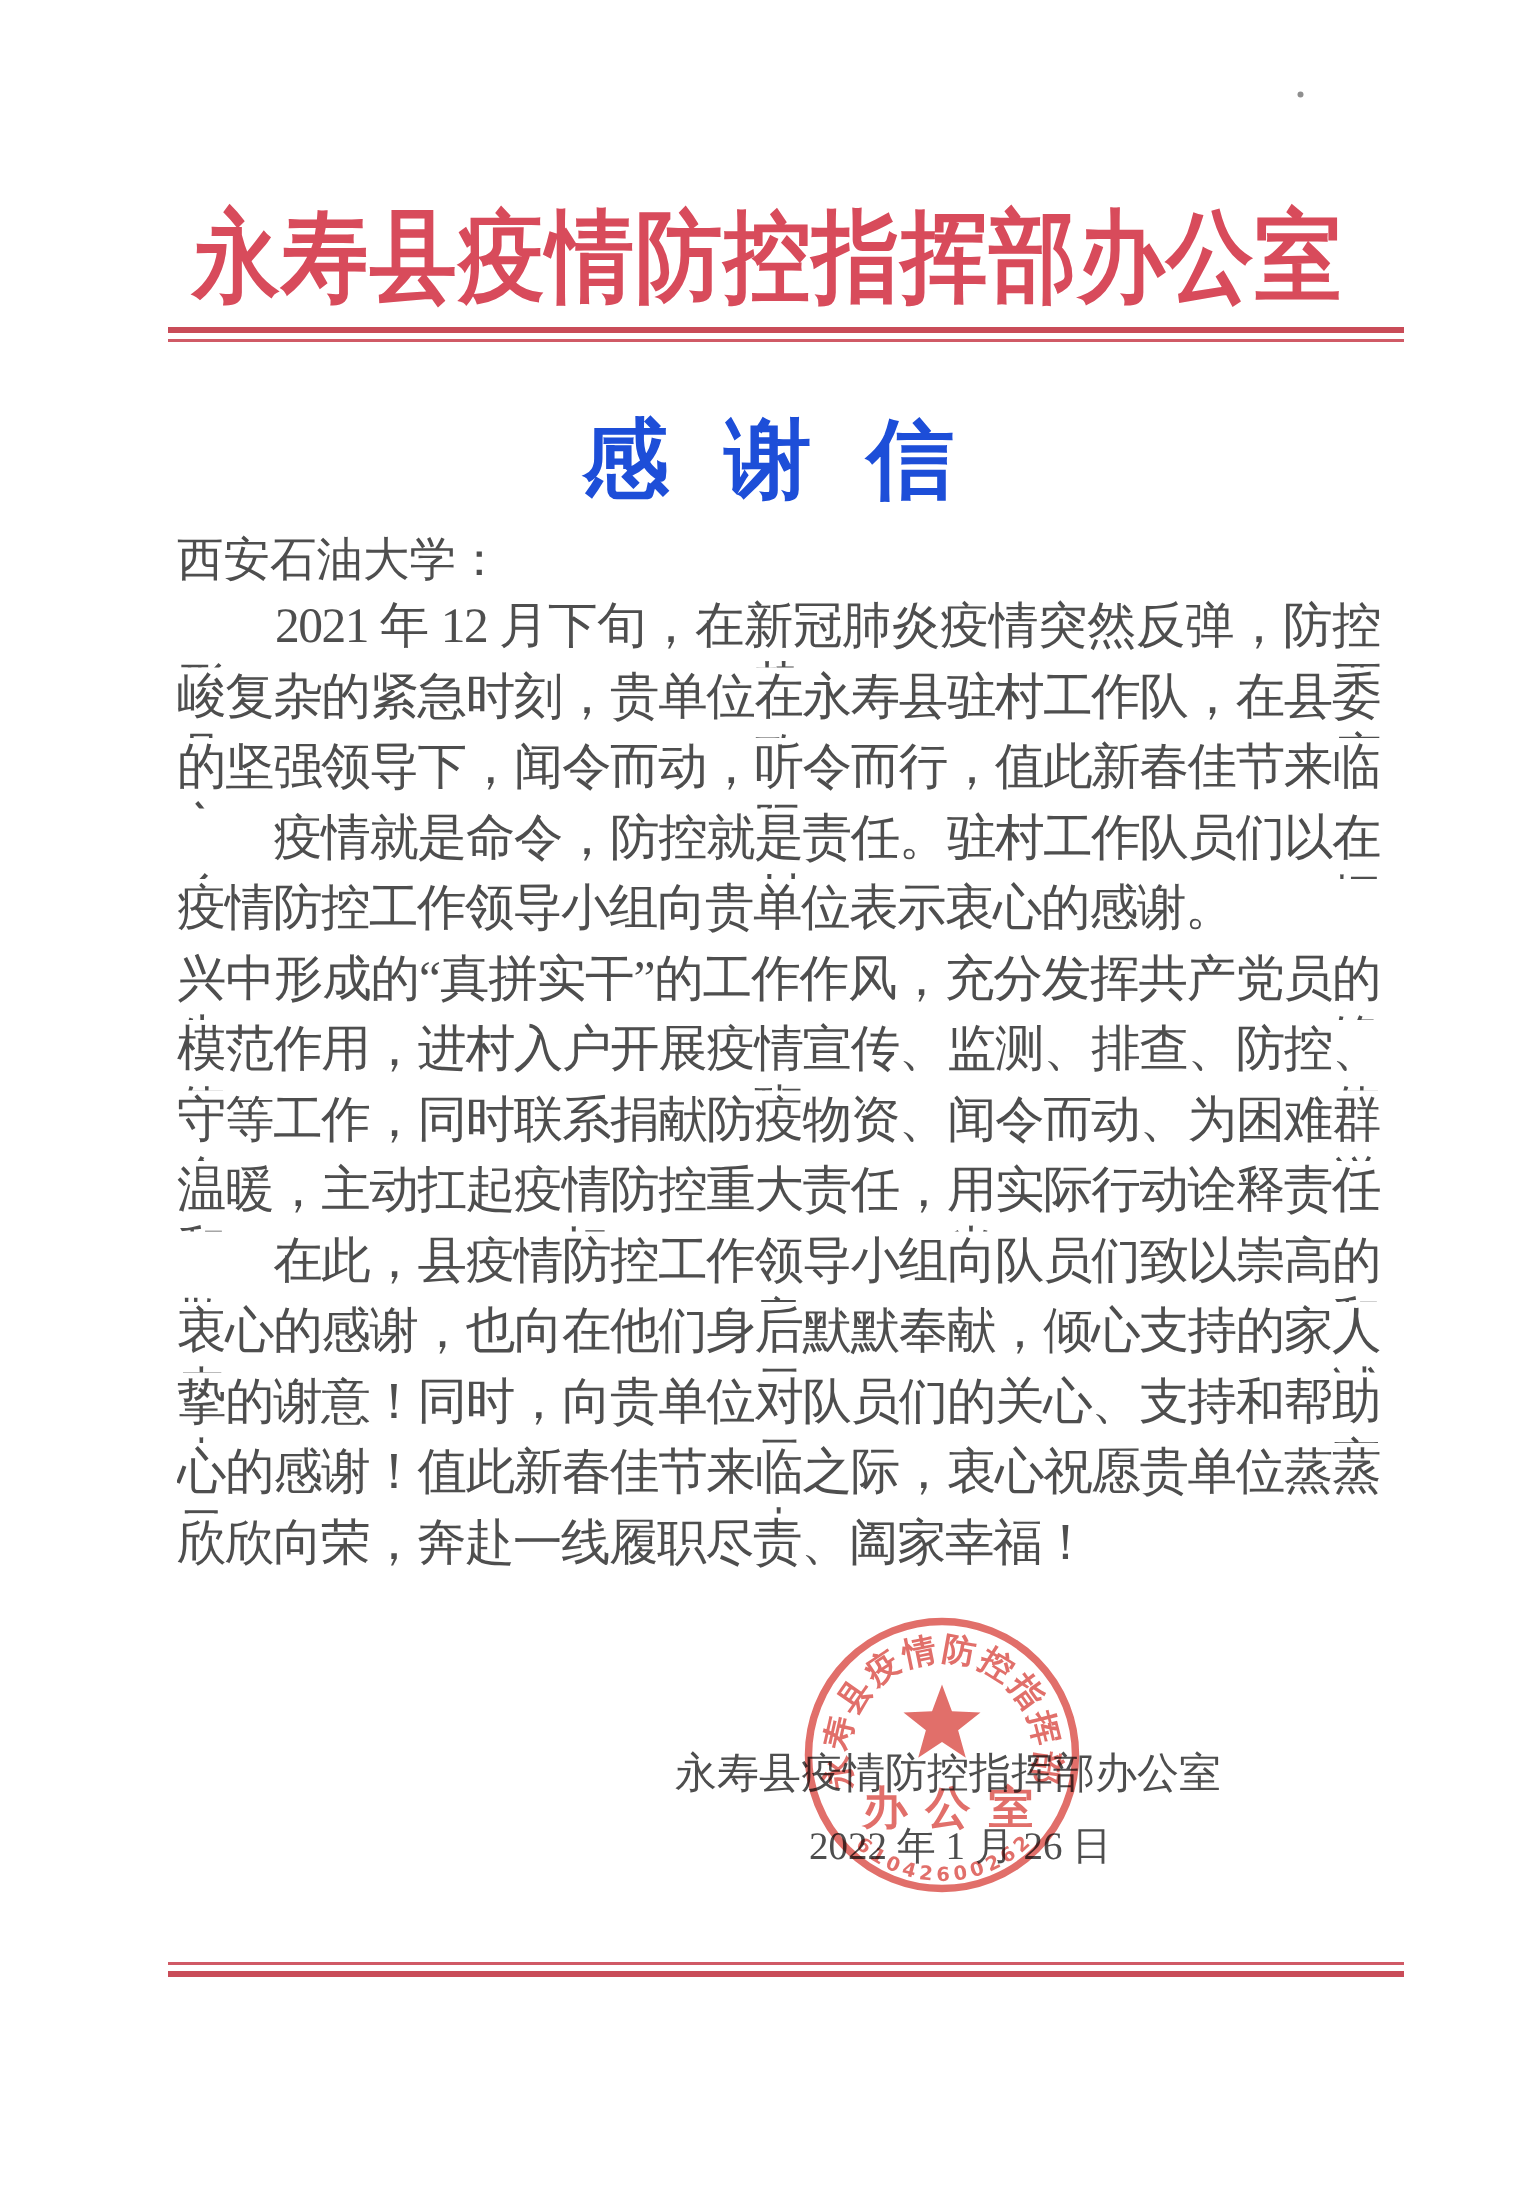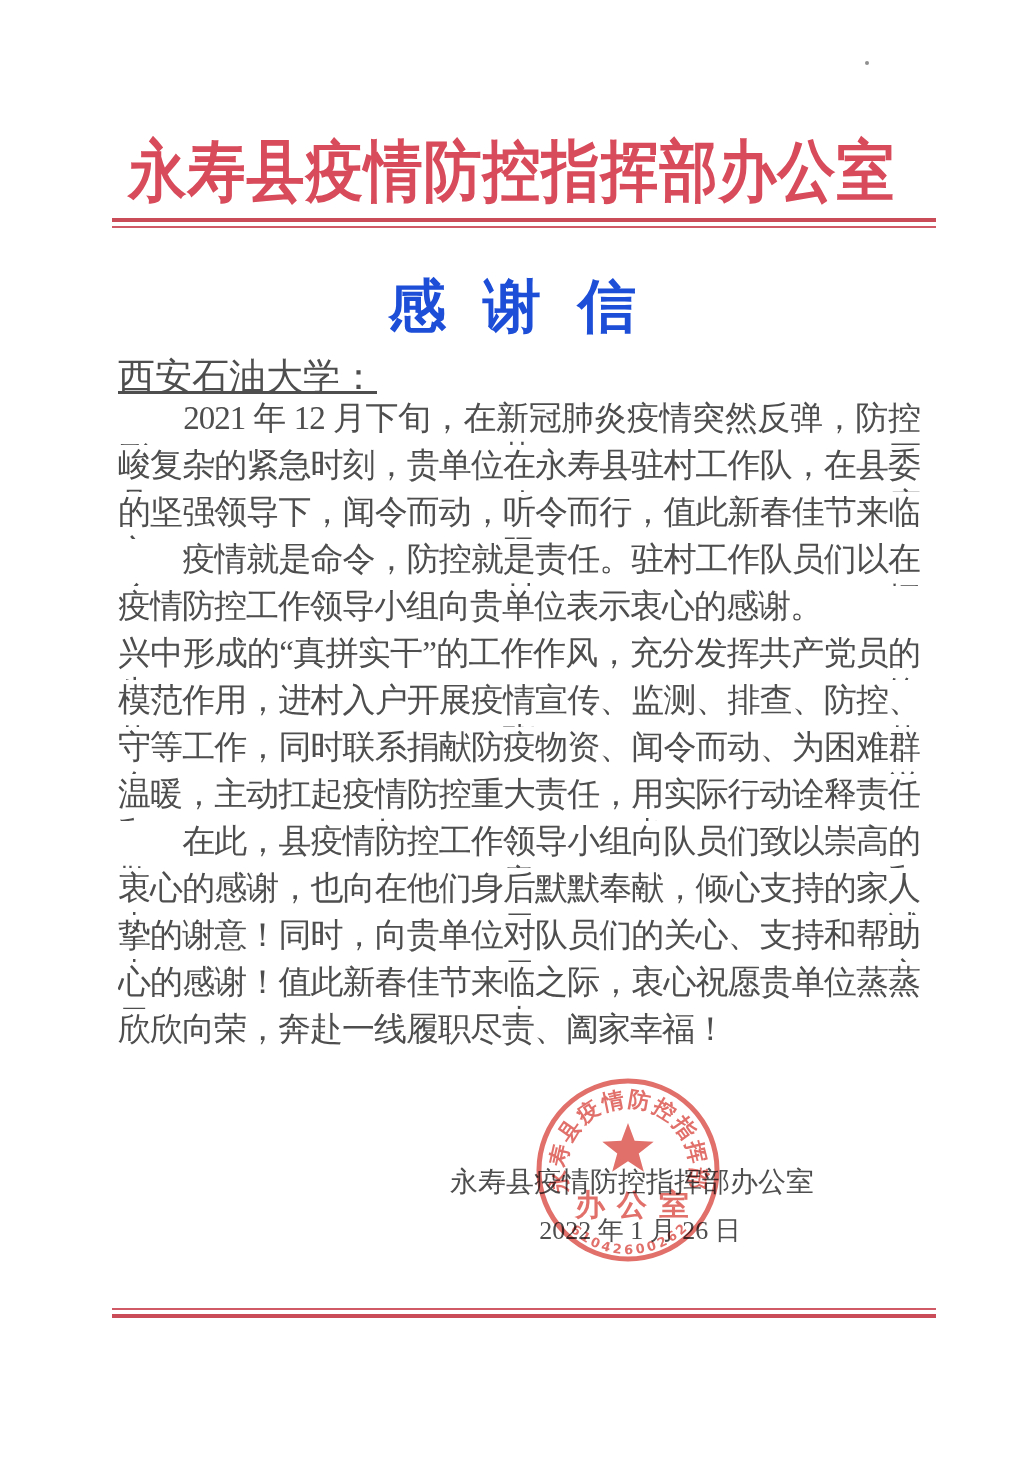--- a/index.html
+++ b/index.html
@@ -24,21 +24,21 @@
   .rule-bottom-thin{top:1308px;height:2px;background:#d05a66;}
   .rule-bottom-thick{top:1314px;height:4px;background:#c94c58;}
   .letter-title{
     position:absolute;left:0;top:268px;width:1024px;
     text-align:center;color:#1d4ed8;
     font-size:58px;font-weight:700;
     letter-spacing:37px;text-indent:37px;white-space:nowrap;
   }
   .salutation{
     position:absolute;left:118px;top:352px;width:802px;
-    font-size:37px;color:#4e4e4e;white-space:nowrap;text-decoration:underline;
+    font-size:31px;color:#4e4e4e;white-space:nowrap;
   }
   .body-lines{
     position:absolute;left:118px;top:398px;width:802px;
     color:#4e4e4e;
   }
   .bline{
     height:47px;line-height:40px;
     font-size:33px;letter-spacing:-1px;
     text-align:justify;text-align-last:justify;
     overflow:hidden;

